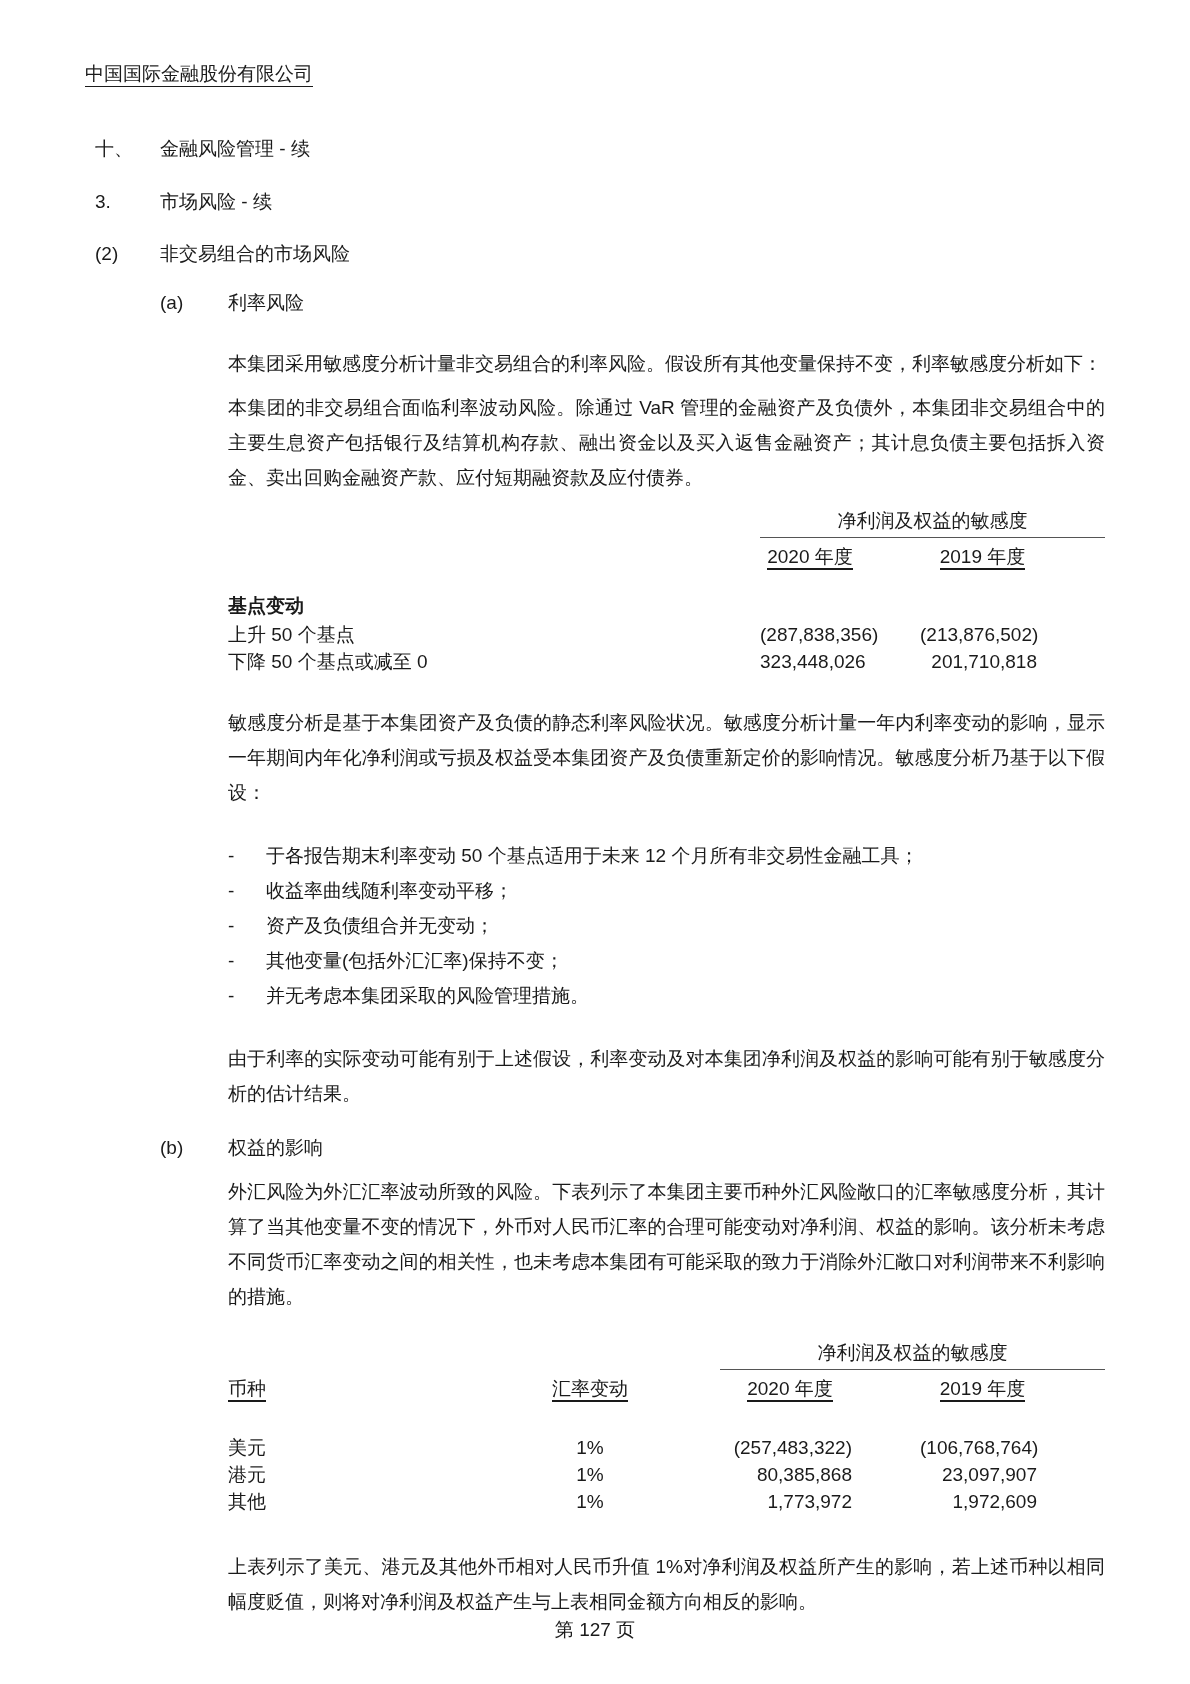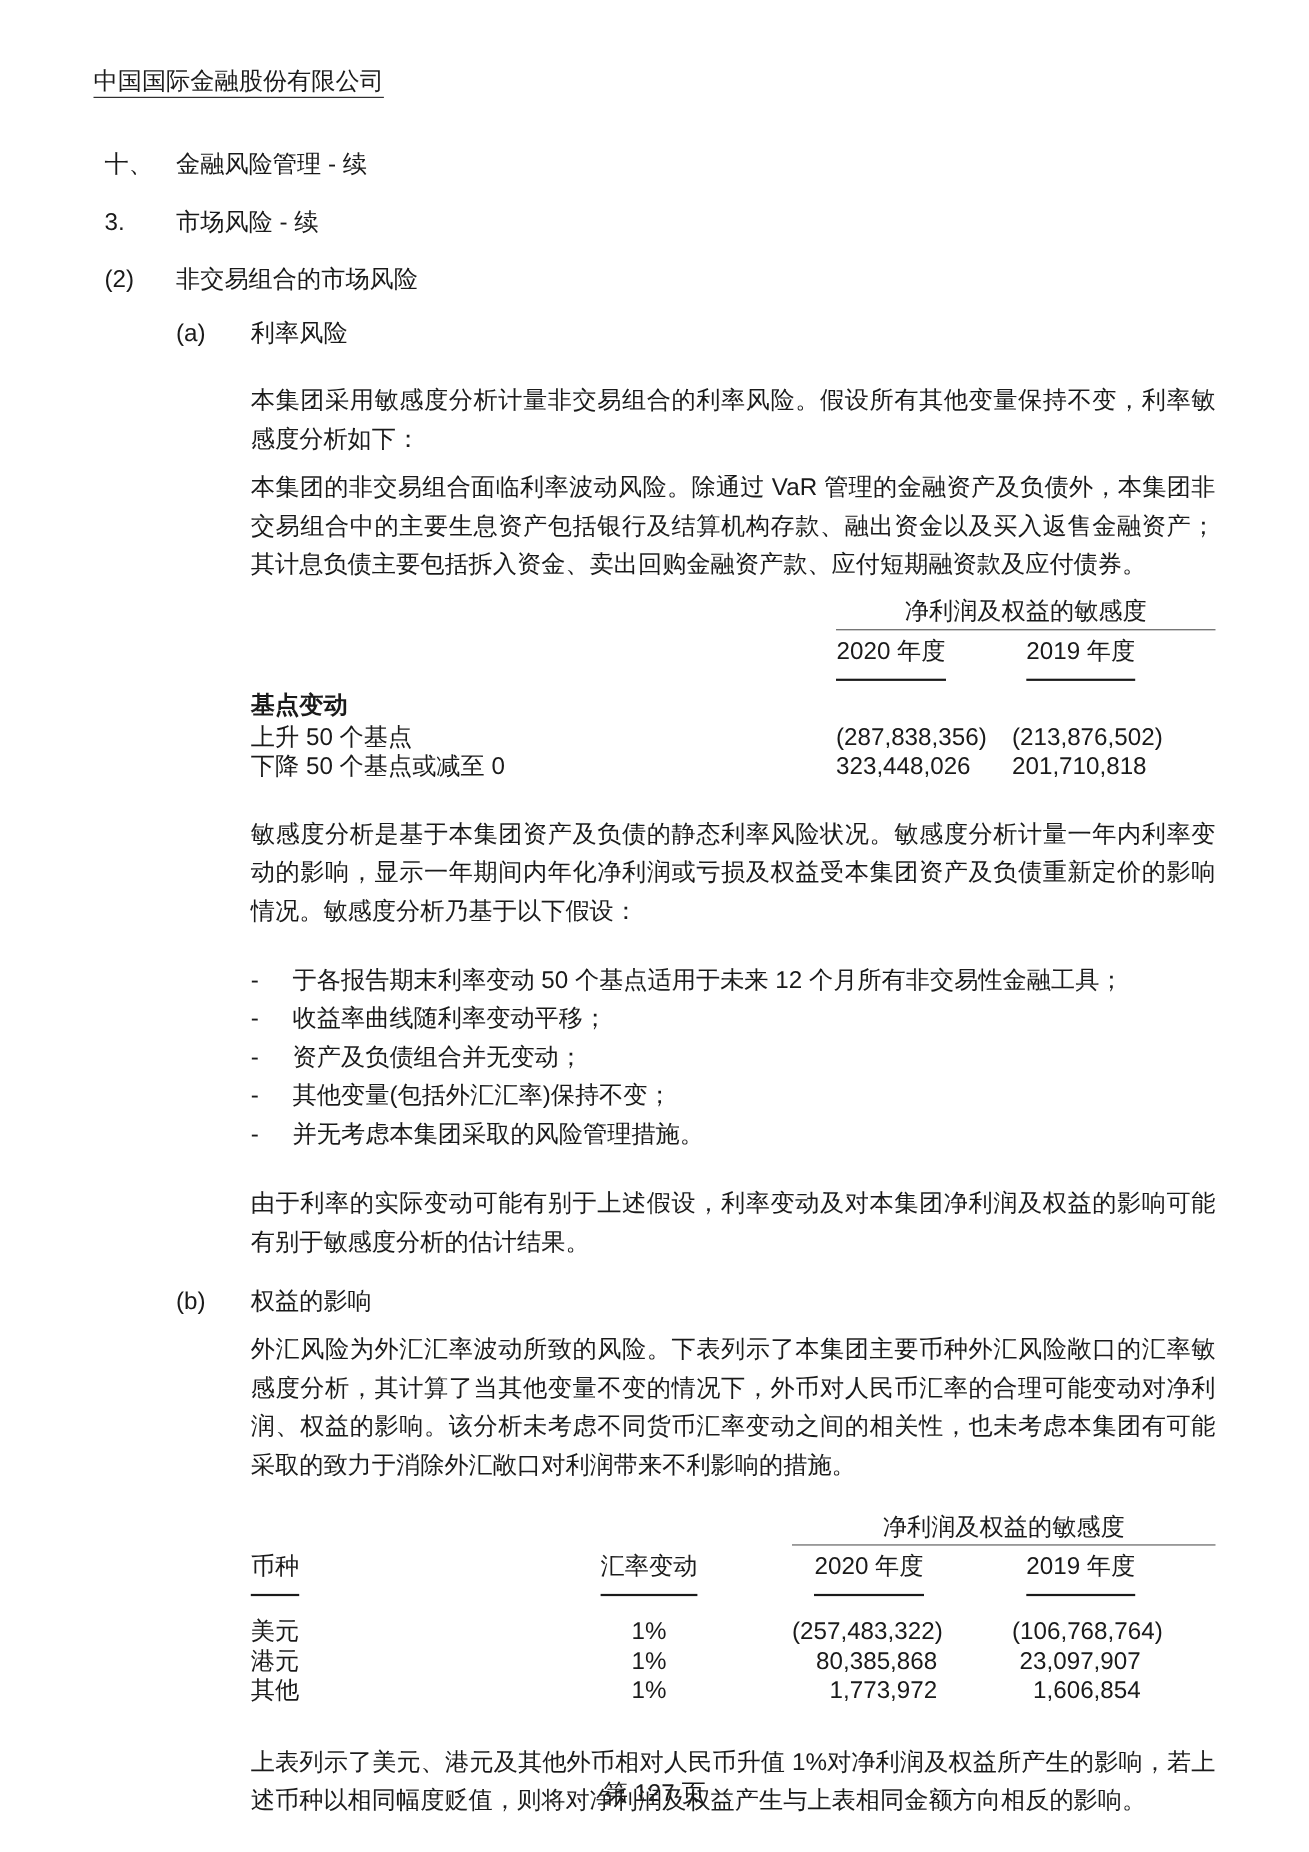--- a/index.html
+++ b/index.html
@@ -5,21 +5,21 @@
   * { margin: 0; padding: 0; box-sizing: border-box; }
   html, body { background: #e8e8e8; }
   .page {
     position: relative;
     width: 1190px;
     height: 1684px;
     margin: 0 auto;
     background: #ffffff;
     color: #1a1a1a;
     font-family: "Liberation Sans", "DejaVu Sans", sans-serif;
-    font-size: 22px;
+    font-size: 19px;
     line-height: 35px;
     overflow: hidden;
   }
   .company {
     padding-top: 56px;
     margin-left: 85px;
   }
   .company span {
     border-bottom: 1.5px solid #1a1a1a;
     padding-bottom: 2px;
@@ -45,21 +45,21 @@
   .group-row .group-cell {
     text-align: center;
     border-bottom: 1.5px solid #555;
     padding-bottom: 3px;
     line-height: 26px;
   }
   .t1 .group-cell { grid-column: 2 / 4; }
   .t2 .group-cell { grid-column: 3 / 5; }
   .head-row { margin-top: 4px; }
   .head-row .tcell { line-height: 30px; }
-  .u { border-bottom: 2px solid #1a1a1a; padding-bottom: 13px; }
+  .u { border-bottom: 2px solid #1a1a1a; padding-bottom: 1px; }
   .yearhead { text-align: center; padding-right: 60px; }
   .sub-row { margin-top: 20px; font-weight: bold; }
   .first-data { margin-top: 2px; }
   .t2 .first-data { margin-top: 30px; }
   
   .bullets { margin-left: 228px; width: 877px; }
   .bullet { display: flex; }
   .bullet .dash { flex: 0 0 38px; }
   .bullet .btext { flex: 1; text-align: justify; }
   
@@ -201,21 +201,21 @@
     <div class="trow">
       <div class="tcell">港元</div>
       <div class="tcell ctr">1%</div>
       <div class="tcell num">80,385,868</div>
       <div class="tcell num">23,097,907</div>
     </div>
     <div class="trow">
       <div class="tcell">其他</div>
       <div class="tcell ctr">1%</div>
       <div class="tcell num">1,773,972</div>
-      <div class="tcell num">1,606,854</div>
+      <div class="tcell num">1,972,609</div>
     </div>
   </div>
 
   <p class="body mt-fx2">上表列示了美元、港元及其他外币相对人民币升值 1%对净利润及权益所产生的影响，若上述币种以相同幅度贬值，则将对净利润及权益产生与上表相同金额方向相反的影响。</p>
 
   <div class="footer">第 127 页</div>
 
 </div>
 
 </body></html>

